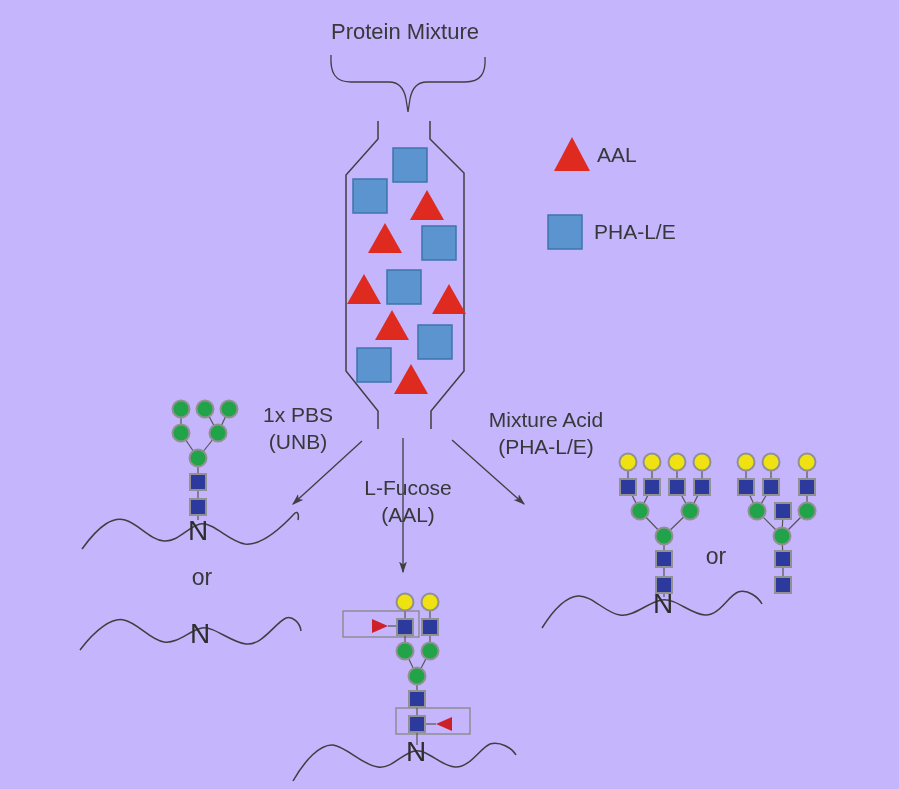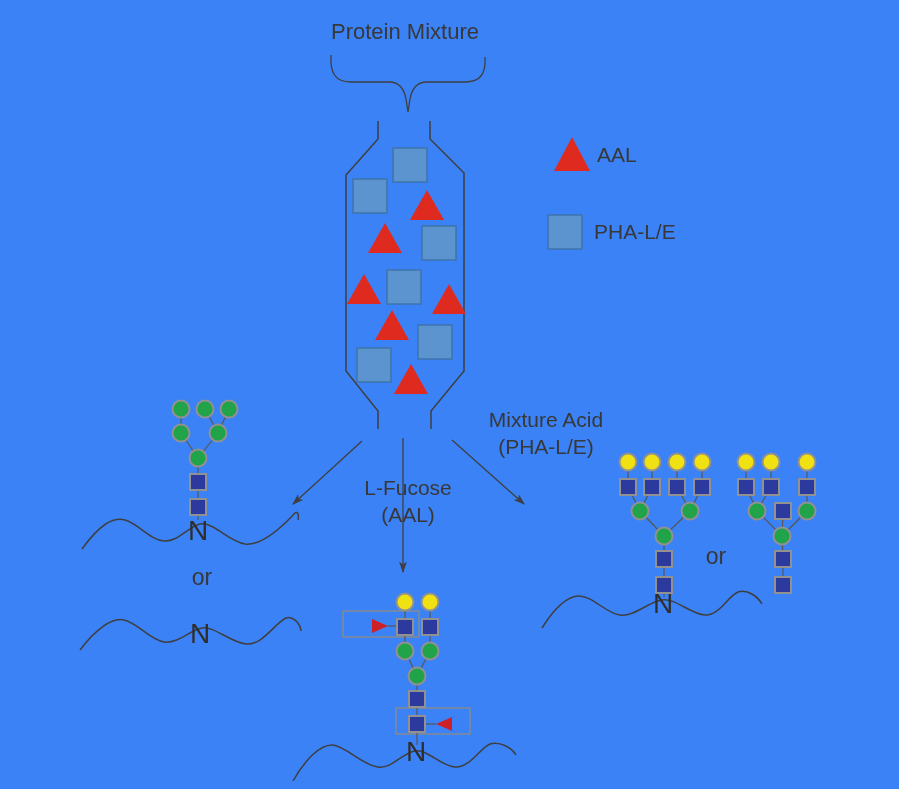--- a/index.html
+++ b/index.html
@@ -1,17 +1,17 @@
 <!DOCTYPE html>
 <html style="--aal-red: #df2a20; --pha-blue: #5b94cf; --pha-blue-border: #3e74ab; --glycan-green: #21a349; --glycan-yellow: #efe112; --glycan-navy: #2c3a9e; --glycan-outline: #919191; --fucose-red: #ce2127; --line: #3f3f3f; --text: #383838;"><head>
 <meta charset="utf-8">
 <style>
   html,body{margin:0;padding:0;background:#ffffff;}
   .canvas{
-    position:relative;width:899px;height:789px;background:#3b82f6;overflow:hidden;
+    position:relative;width:899px;height:789px;background:#c4b5fd;overflow:hidden;
     font-family:"Liberation Sans","DejaVu Sans",sans-serif;color:var(--text,#383838);
   }
   svg{position:absolute;left:0;top:0;}
   .txt{position:absolute;color:var(--text,#383838);}
   .title{font-size:22px;text-align:center;}
   .legend-label{font-size:21px;}
   .branch{font-size:21px;line-height:27px;text-align:center;}
   .or{font-size:23px;text-align:center;}
   .nres{font-size:28px;line-height:28px;text-align:center;color:#2e2e2e;}
   
@@ -151,20 +151,24 @@
       <circle cx="782" cy="536" r="8.5" class="man"></circle>
       <rect x="775" y="551" width="16" height="16" class="glcnac"></rect>
       <rect x="775" y="577" width="16" height="16" class="glcnac"></rect>
     </svg>
 
   <div class="txt title" style="left:280px;top:19px;width:250px;">Protein Mixture</div>
 
   <div class="txt legend-label" style="left:597px;top:143px;text-align:center;">AAL</div>
   <div class="txt legend-label" style="left:594px;top:220px;">PHA-L/E</div>
 
+  <div class="txt branch" style="left:237px;top:401px;width:122px;">
+    <span style="display:block">1x PBS</span>
+    <span style="display:block">(UNB)</span>
+  </div>
   <div class="txt branch" style="left:347px;top:474px;width:122px;">
     <span style="display:block">L-Fucose</span>
     <span style="display:block">(AAL)</span>
   </div>
   <div class="txt branch" style="left:485px;top:406px;width:122px;">
     <span style="display:block">Mixture Acid</span>
     <span style="display:block">(PHA-L/E)</span>
   </div>
 
   <div class="txt or" style="left:180px;top:564px;width:44px;">or</div>

